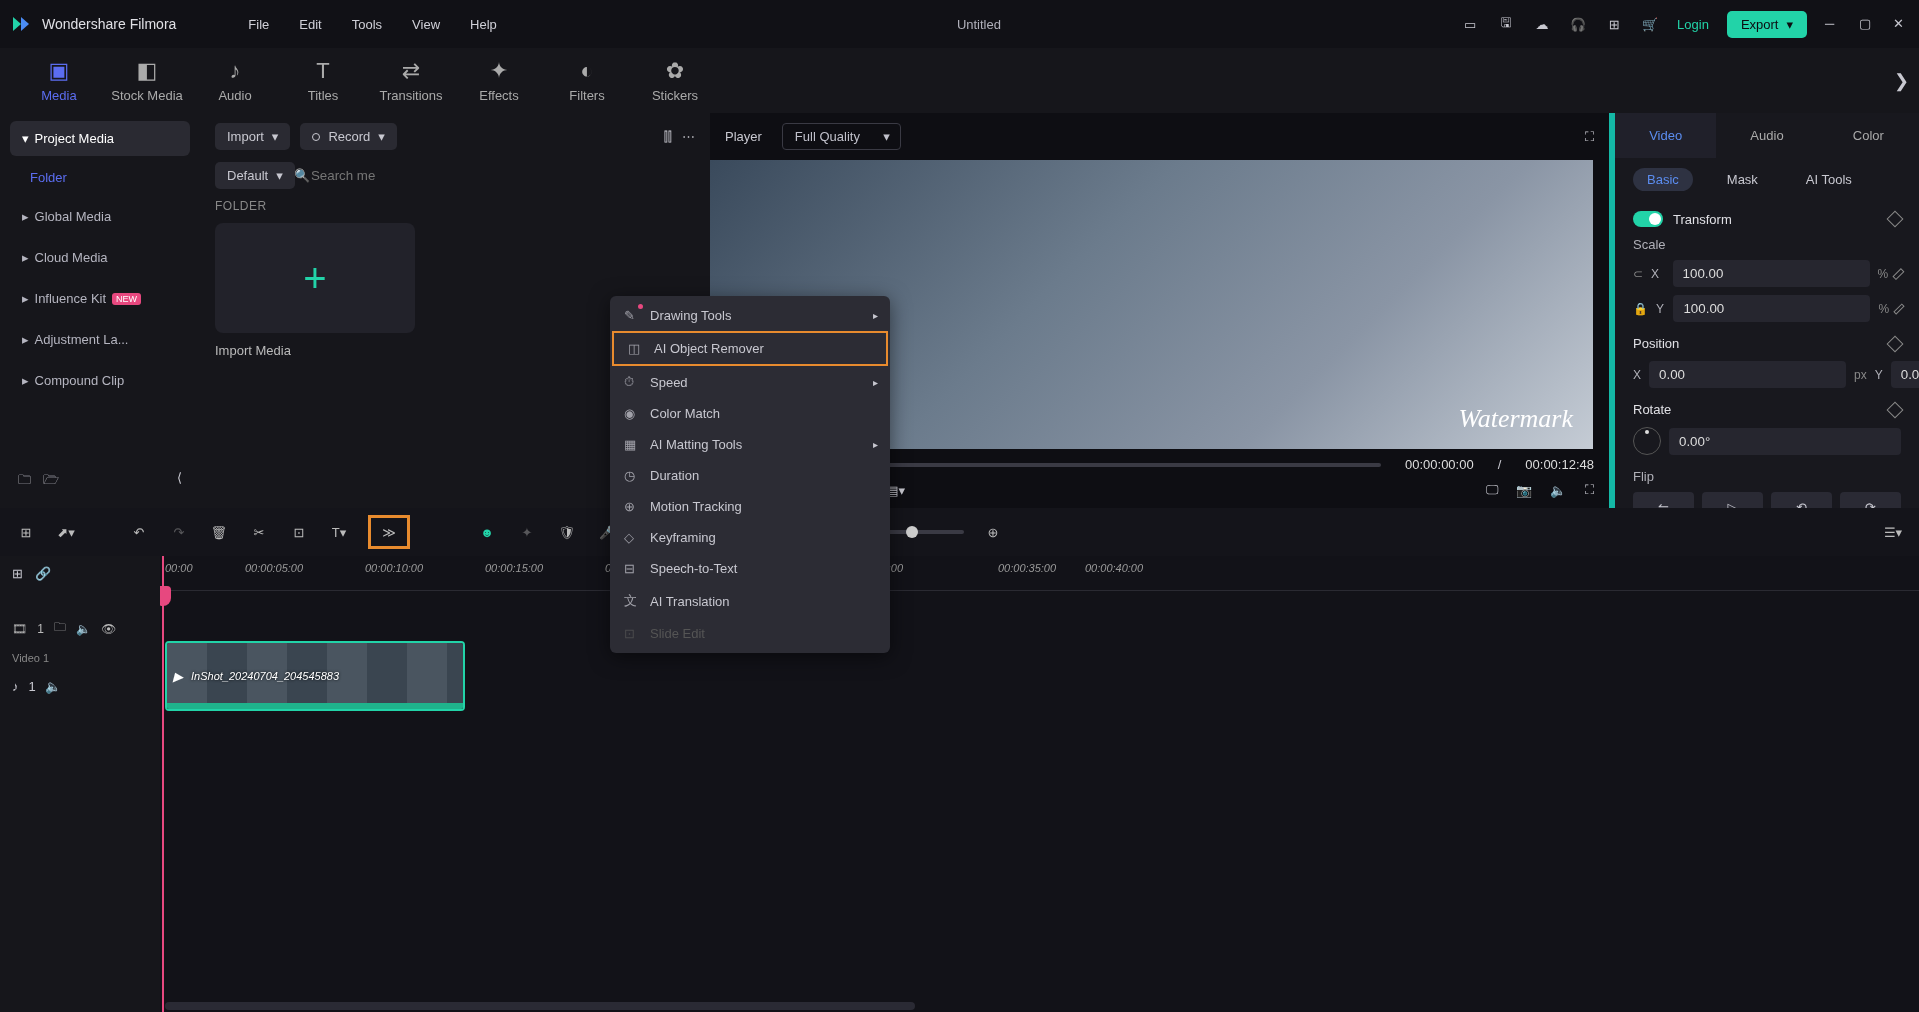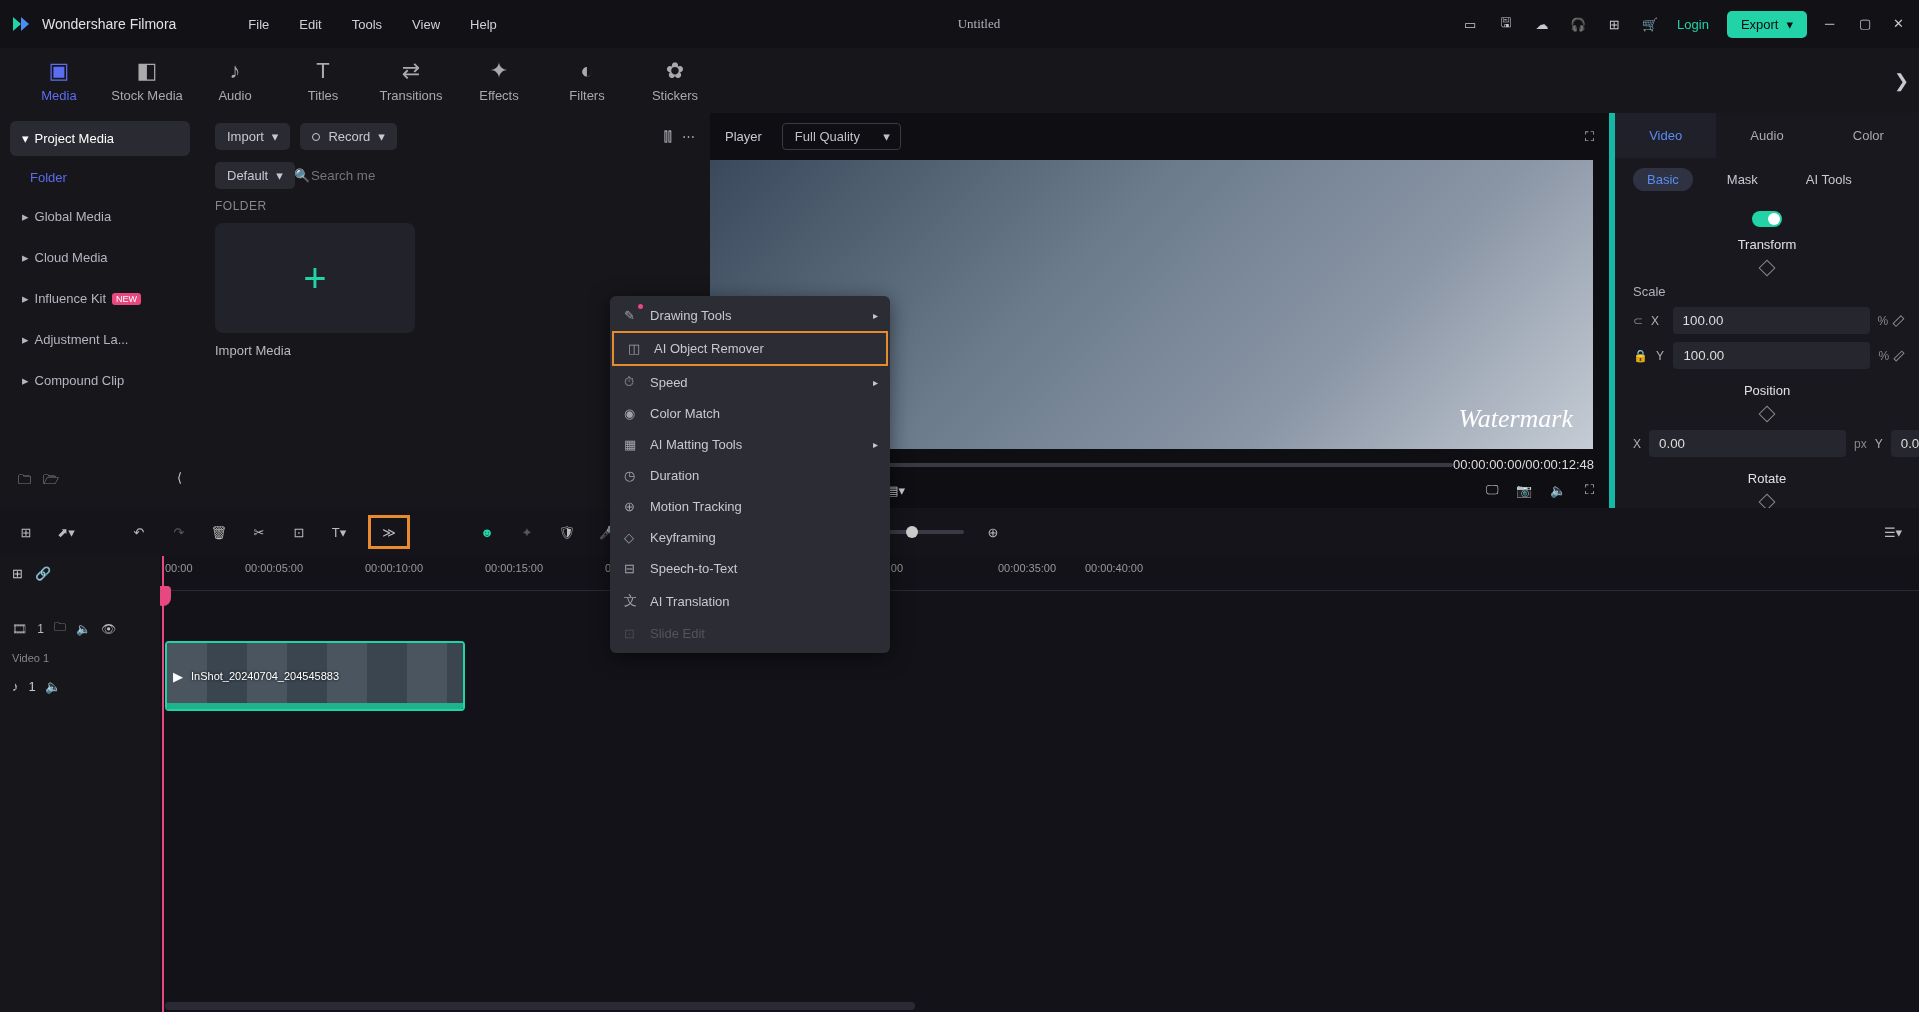--- a/index.html
+++ b/index.html
@@ -4,21 +4,21 @@
 <style>
 * { margin: 0; padding: 0; box-sizing: border-box; font-family: -apple-system, "Segoe UI", Arial, sans-serif; }
 body { background: #1a1a1f; color: #c8c8d0; font-size: 13px; overflow: hidden; width: 1919px; height: 1012px; position: relative; }
 
 
 .titlebar { height: 48px; background: #111116; display: flex; align-items: center; padding: 0 10px; }
 .logo { width: 22px; height: 22px; margin-right: 10px; display:flex; align-items:center; justify-content:center; }
 .app-name { color: #e0e0e5; font-size: 14px; margin-right: 40px; }
 .menubar { display: flex; gap: 30px; margin-left: 32px; }
 .menubar span { color: #d0d0d8; cursor: pointer; }
-.titlebar-center { flex: 1; text-align: center; color: #b0b0ba; font-family: Liberation Serif, serif; }
+.titlebar-center { flex: 1; text-align: center; color: #b0b0ba; }
 .titlebar-right { display: flex; align-items: center; gap: 18px; }
 .icn { width: 18px; height: 18px; display: inline-flex; align-items:center; justify-content:center; }
 .login-btn { color: #22d3a8; font-weight: 500; }
 .export-btn { background: #22d3a8; color: #0c0c10; padding: 6px 14px; border-radius: 5px; display:flex; align-items:center; gap:8px; font-weight:500; }
 .winbtn { width: 16px; height: 16px; }
 
 
 .topnav { height: 65px; background: #16161b; display:flex; align-items:center; padding: 0 20px; gap: 10px; position: relative; }
 .tnav-item { display:flex; flex-direction:column; align-items:center; justify-content:center; width:78px; height:60px; gap:4px; cursor:pointer; color:#aaa; }
 .tnav-item.active { color: #5b6df0; }
@@ -54,37 +54,37 @@
 .ctx-dot { position:absolute; width:5px; height:5px; background:#e7487f; border-radius:50%; top:4px; left:28px; }
 .ctx-ic { width:16px; font-size:13px; opacity:0.75; }
 
 
 .player { flex:1; background:#0e0e13; display:flex; flex-direction:column; }
 .player-head { padding:10px 15px; display:flex; align-items:center; gap:20px; }
 .qual-drop { background:transparent; border:1px solid #3a3a44; padding:5px 40px 5px 12px; border-radius:4px; color:#c0c0ca; position:relative; }
 .capture-ic { margin-left:auto; }
 .preview { flex:1; background:linear-gradient(135deg,#3a4a5c 0%,#6b7b8c 40%,#8a95a5 70%,#c5ccd5 100%); position:relative; margin:0 16px 8px 0; }
 .watermark { position:absolute; bottom:15px; right:20px; color:#fff; font-size:26px; font-family:Georgia,serif; font-style:italic; }
-.prog-row { padding:0 15px; display:flex; align-items:center; gap:0; }
+.prog-row { padding:0 15px; display:flex; align-items:center; gap:24px; }
 .progbar { flex:1; height:4px; background:#3a3a44; border-radius:2px; position:relative; }
 .progdot { width:12px; height:12px; background:#fff; border-radius:50%; position:absolute; left:0; top:-4px; }
 .time-disp { color:#ddd; font-size:13px; }
 .player-ctrl { padding:10px 15px; display:flex; align-items:center; gap:18px; }
 .player-ctrl .spacer { flex:1; }
 
 
 .props { width:310px; background:#18181e; padding:0; border-left:6px solid #14b8a6; overflow:auto; }
 .prop-tabs { display:flex; height:45px; }
 .prop-tab { flex:1; display:flex; align-items:center; justify-content:center; cursor:pointer; color:#aaa; }
 .prop-tab.active { background:#20202a; color:#5b8df0; }
 .prop-subtabs { display:flex; gap:20px; padding:10px 18px; }
 .prop-sub { padding:4px 14px; border-radius:12px; cursor:pointer; }
 .prop-sub.active { background:#2e3242; color:#5b8df0; }
 .prop-sec { padding:10px 18px; }
-.sec-row { display:flex; align-items:center; gap:10px; margin-bottom:10px;flex-direction:column; }
+.sec-row { display:flex; align-items:center; gap:10px; margin-bottom:10px; }
 .toggle { width:30px; height:16px; background:#22d3a8; border-radius:8px; position:relative; }
 .toggle::after { content:""; width:12px; height:12px; background:#fff; border-radius:50%; position:absolute; left:2px; top:2px; }
 .toggle.on::after { left:16px; }
 .sec-title { flex:1; color:#e0e0e5; }
 .diamond { width:12px; height:12px; border:1.5px solid #888; transform:rotate(45deg); }
 .field-row { display:flex; align-items:center; gap:8px; margin:8px 0; }
 .field-lbl { width:50px; color:#b0b0b8; font-size:12px; }
 .num-inp { flex:1; background:#26262f; border:none; color:#ddd; padding:6px 10px; border-radius:4px; text-align:left; }
 .unit { color:#888; font-size:12px; width:20px; }
 .lock-ic { font-size:12px; color:#888; }
@@ -97,21 +97,21 @@
 .tl-toolbar { height:48px; background:#14141a; display:flex; align-items:center; padding:0 15px; gap:18px; }
 .tlbtn { width:22px; height:22px; display:flex; align-items:center; justify-content:center; color:#bbb; }
 .tlbtn.hl { border:3px solid #e88b2e; width:42px; height:34px; }
 .tlbtn.on { color:#22d3a8; }
 .zoom-slider { width:100px; height:4px; background:#3a3a44; border-radius:2px; position:relative; }
 .zoom-dot { width:12px; height:12px; background:#ccc; border-radius:50%; position:absolute; left:42px; top:-4px; }
 
 
 .timeline { flex:1; background:#121218; display:flex; position:relative; }
 .tl-left { width:160px; background:#16161b; }
-.tl-right { flex:1; position:relative; overflow:hidden; }
+.tl-right { flex:1; position:relative; overflow:hidden;font-style:italic; }
 .tl-head-actions { height:35px; display:flex; align-items:center; gap:12px; padding:0 12px; }
 .ruler { height:35px; position:relative; border-bottom:1px solid #2a2a32; }
 .ruler-mark { position:absolute; top:6px; font-size:11px; color:#999; }
 .tl-track-head { height:75px; display:flex; align-items:center; padding:0 12px; gap:10px; color:#bbb; font-size:12px; }
 .tl-track-name { position:absolute; bottom:2px; left:12px; font-size:11px; color:#888; }
 .playhead { position:absolute; left:2px; top:0; bottom:0; width:2px; background:#e7487f; z-index:5; }
 .playhead-head { width:16px; height:20px; background:#e7487f; border-radius:4px 4px 8px 8px; position:absolute; top:30px; left:-7px; }
 .clip { position:absolute; top:85px; left:5px; width:300px; height:70px; border:2px solid #22d3a8; border-radius:4px; background:#2a3a3a; overflow:hidden; }
 .clip-inner { width:100%; height:100%; background:repeating-linear-gradient(90deg,#4a5560 0,#4a5560 40px,#3a4550 40px,#3a4550 80px); display:flex; align-items:center; }
 .clip-name { color:#fff; font-size:11px; padding:0 8px; text-shadow:0 0 3px #000; }

